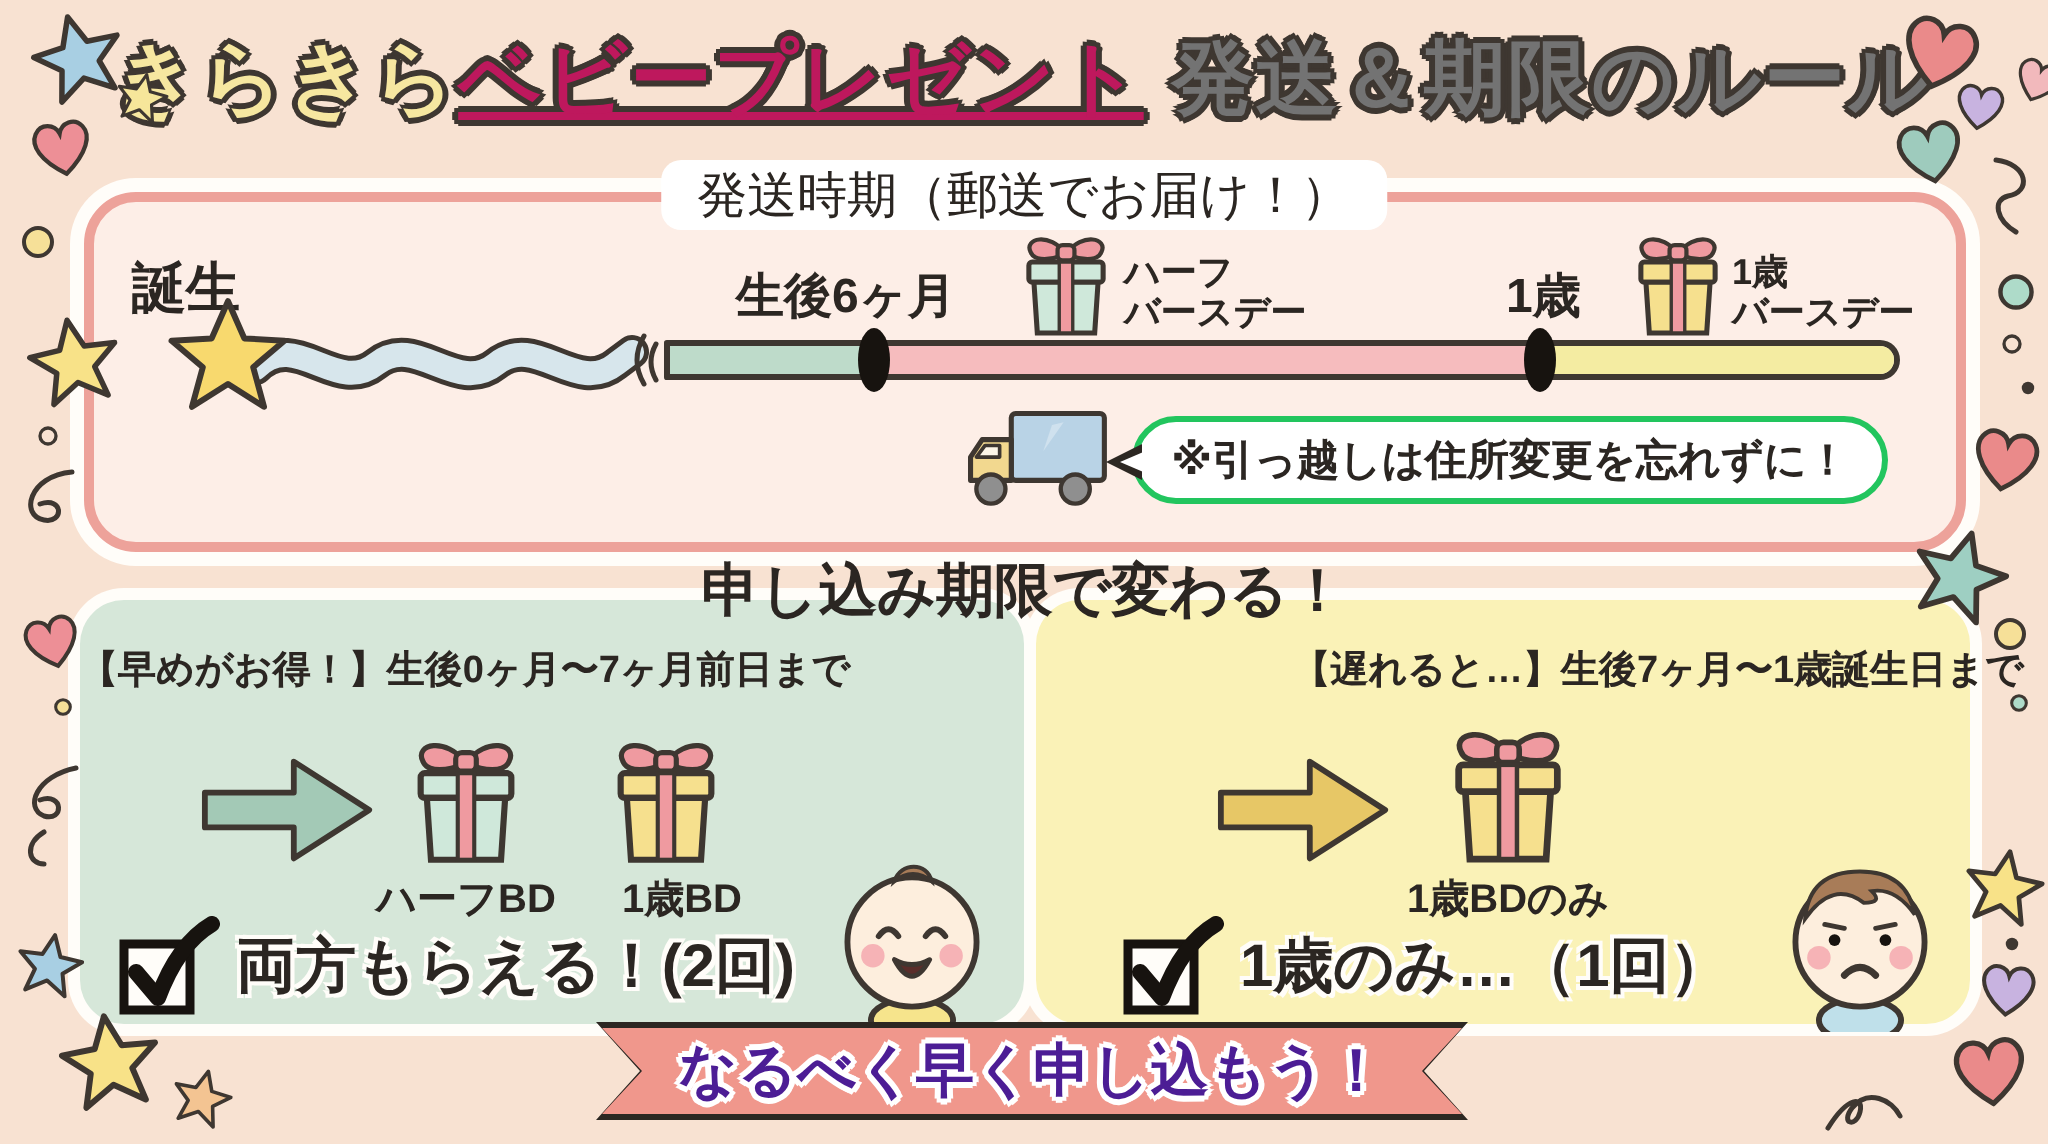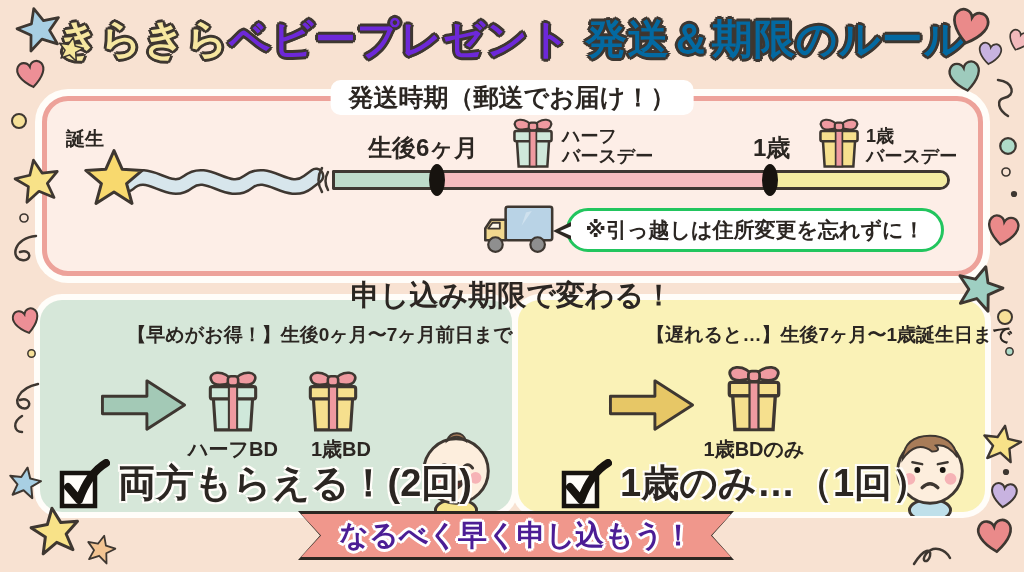--- a/index.html
+++ b/index.html
@@ -18,36 +18,36 @@
   }
   .main-title span{
     text-shadow:
       -2px -2px 0 #3e3731, 2px -2px 0 #3e3731,
       -2px  2px 0 #3e3731, 2px  2px 0 #3e3731,
       -3px 0 0 #3e3731, 3px 0 0 #3e3731,
       0 -3px 0 #3e3731, 0 3px 0 #3e3731;
     margin-top: 44px;
   }
   .t-yellow{color:#f6e7a0;}
-  .t-mint{color:#6d28d9;}
-  .t-pink{color:#0369a1;margin-left:14px;}
+  .t-mint{color:#be185d;text-decoration:underline;}
+  .t-pink{color:#737373;margin-left:14px;}
 
   
   .panel1{
     left:42px;top:96px;width:931px;height:170px;
     background:#fdeee7;border:5px solid #eda29a;border-radius:26px;
     box-shadow:0 0 0 7px #fffdf9;
   }
   .panel1-heading{
     top:80px;left:50%;transform:translateX(-50%);
     background:#ffffff;border-radius:10px;padding:1px 18px;
-    font-size:25px;font-weight:bold;white-space:nowrap;z-index:4;
+    font-size:25px;font-weight:normal;white-space:nowrap;z-index:4;
   }
   .tl-label{font-weight:bold;white-space:nowrap;}
-  .tl-birth{left:66px;top:126px;font-size:19px;}
+  .tl-birth{left:66px;top:126px;font-size:27px;}
   .tl-six{left:368px;top:132px;font-size:24px;}
   .tl-one{left:753px;top:132px;font-size:24px;}
   .gift-caption{
     font-size:18px;font-weight:bold;line-height:20px;white-space:nowrap;
   }
   .cap-half{left:562px;top:126px;}
   .cap-one{left:866px;top:126px;}
 
   .tl-bar{
     left:332px;top:170px;width:618px;height:20px;
@@ -90,30 +90,30 @@
     left:40px;top:300px;width:472px;height:212px;
     background:#d6e7d9;border-radius:22px;box-shadow:0 0 0 6px #fffdf9;
   }
   .panel-late{
     left:518px;top:300px;width:467px;height:212px;
     background:#faf2b7;border-radius:22px;box-shadow:0 0 0 6px #fffdf9;
   }
   .cond{
     top:322px;font-size:19px;font-weight:bold;white-space:nowrap;z-index:5;
   }
-  .cond-early{left:40px;width:560px;text-align:center;}
+  .cond-early{left:40px;width:560px;}
   .cond-late{left:530px;width:482px;text-align:right;}
   .gift-label{
     font-size:20px;font-weight:bold;white-space:nowrap;text-align:center;z-index:5;
   }
   .result-row{
     top:458px;display:flex;align-items:center;gap:8px;z-index:5;
   }
   .result-text{
-    font-size:38px;font-weight:bold;white-space:nowrap;
+    font-size:30px;font-weight:bold;white-space:nowrap;
     text-shadow:
       -2px -2px 0 #fffdf9,2px -2px 0 #fffdf9,
       -2px 2px 0 #fffdf9,2px 2px 0 #fffdf9;
   }
 
   
   .banner-outer{
     left:298px;top:511px;width:436px;height:49px;background:#2c2722;
     clip-path:polygon(0 0,100% 0,calc(100% - 22px) 50%,100% 100%,0 100%,22px 50%);
     z-index:8;

